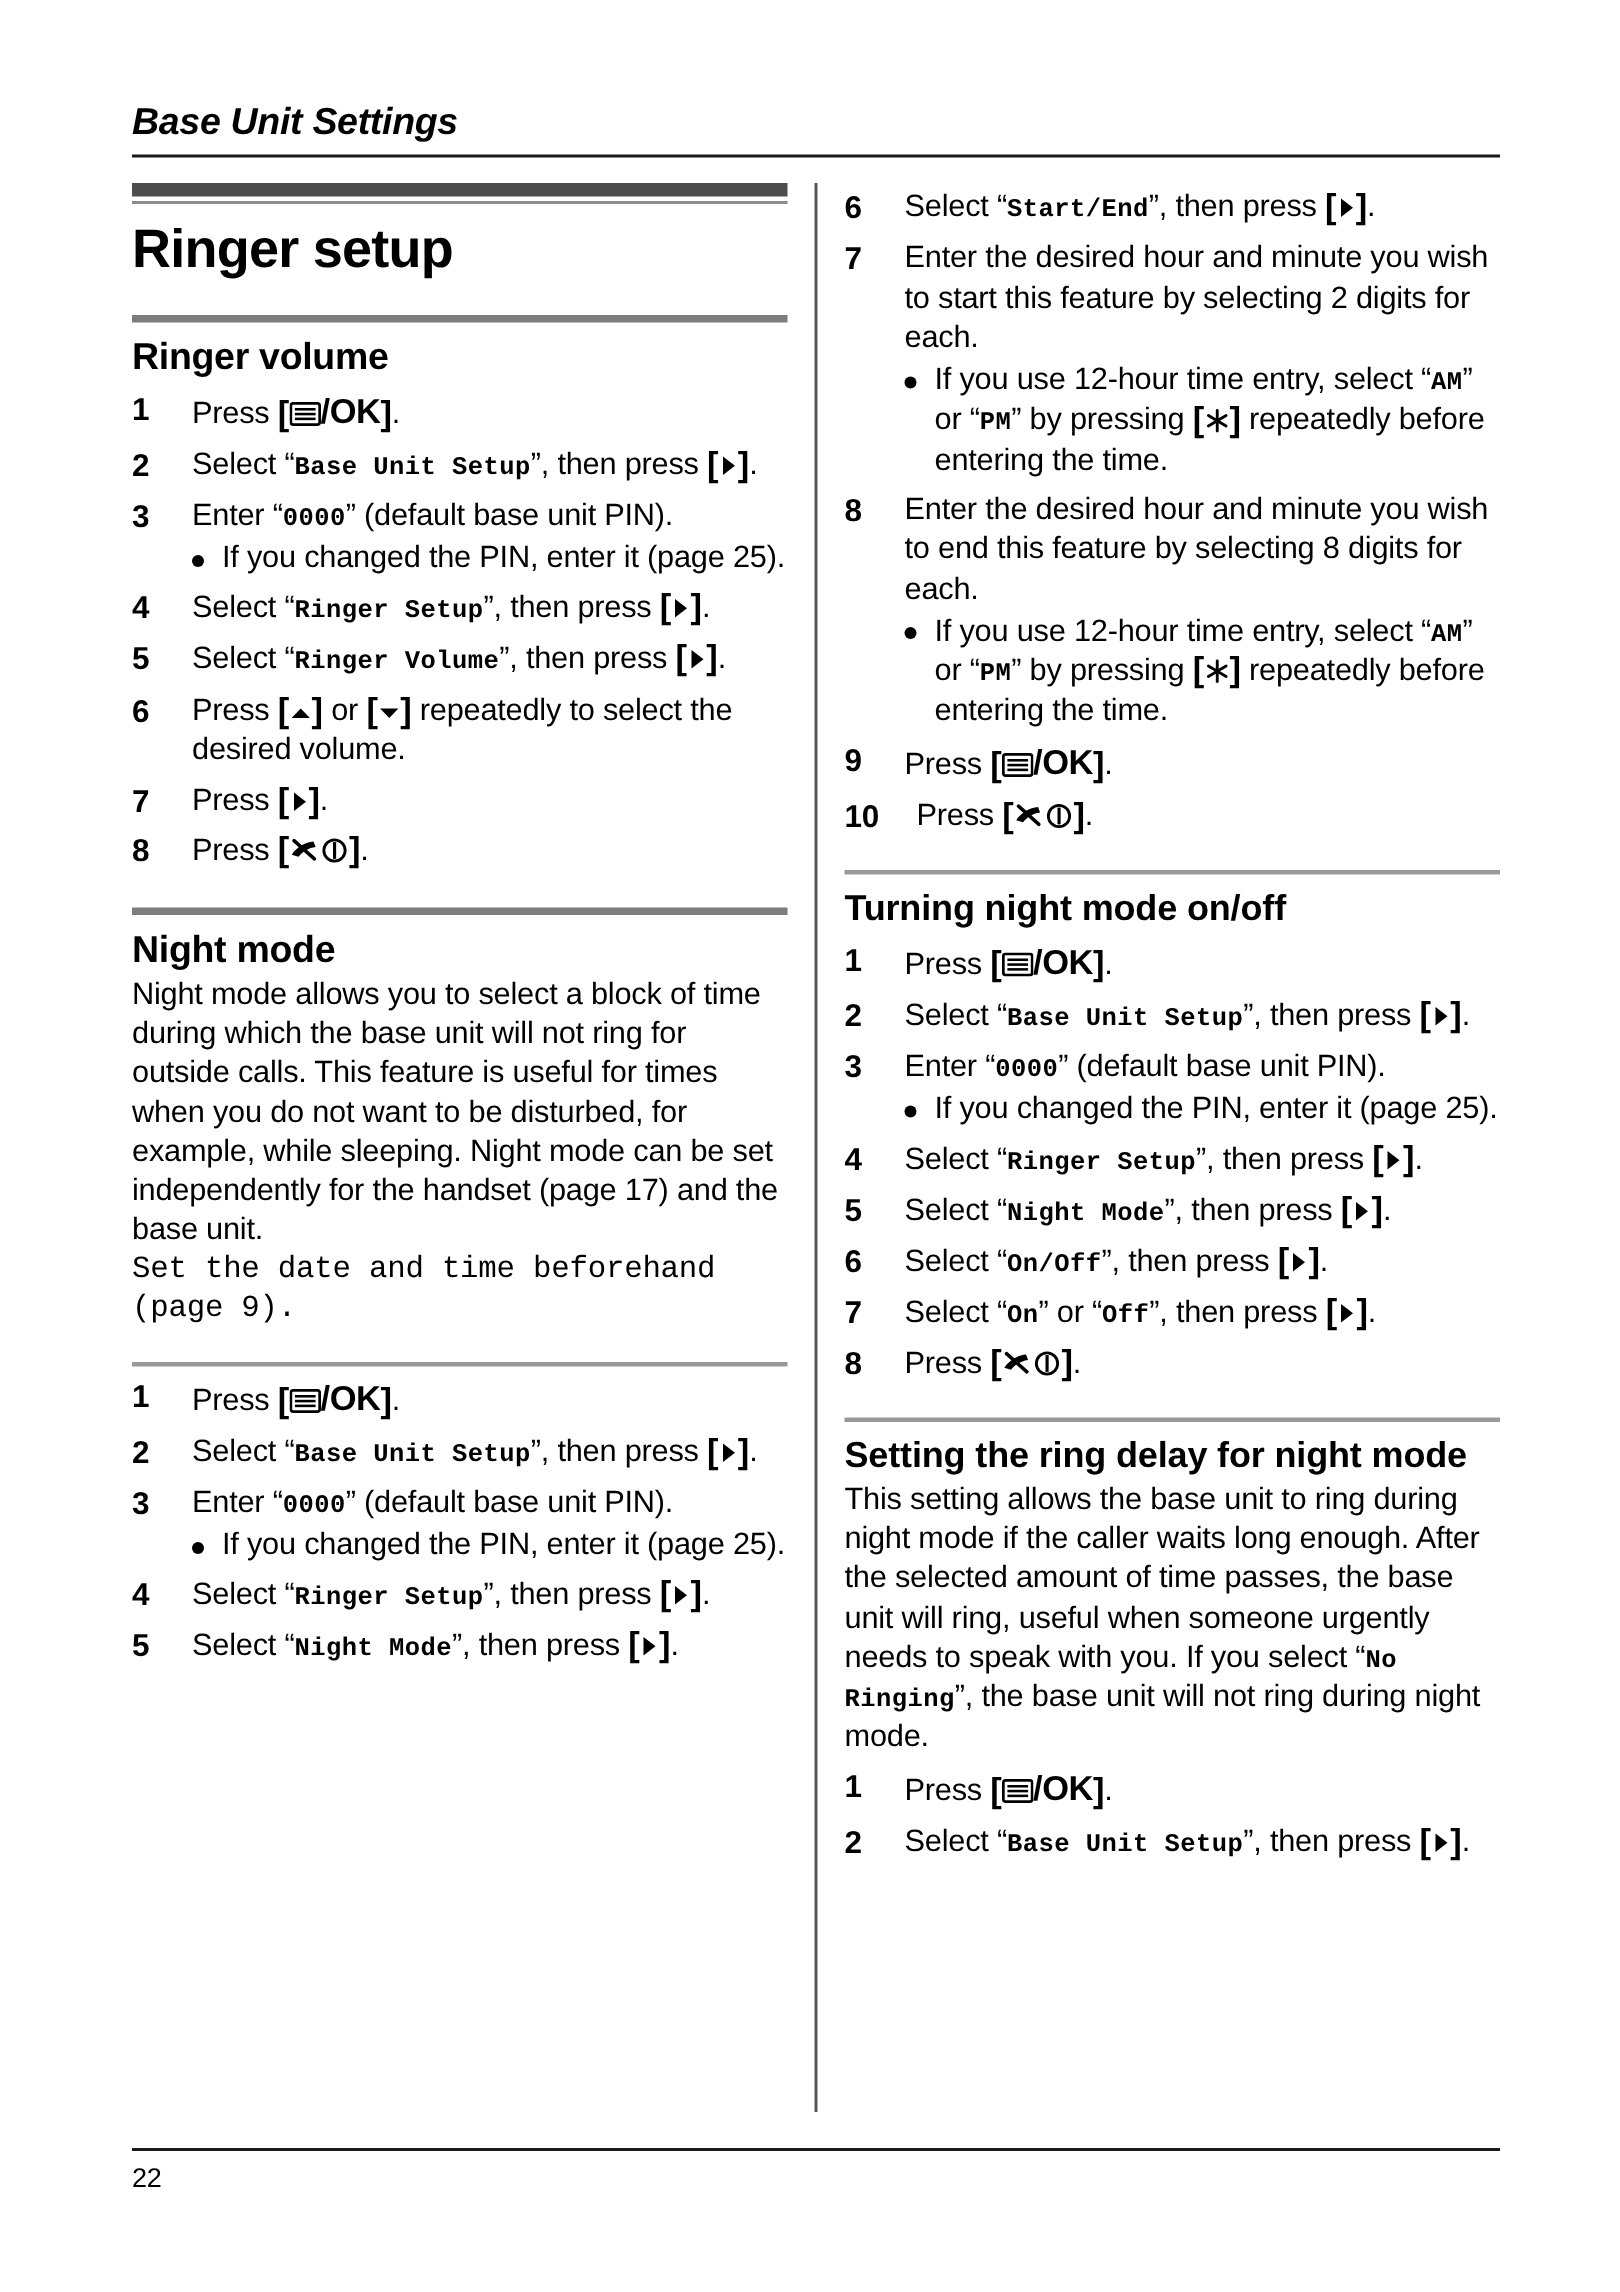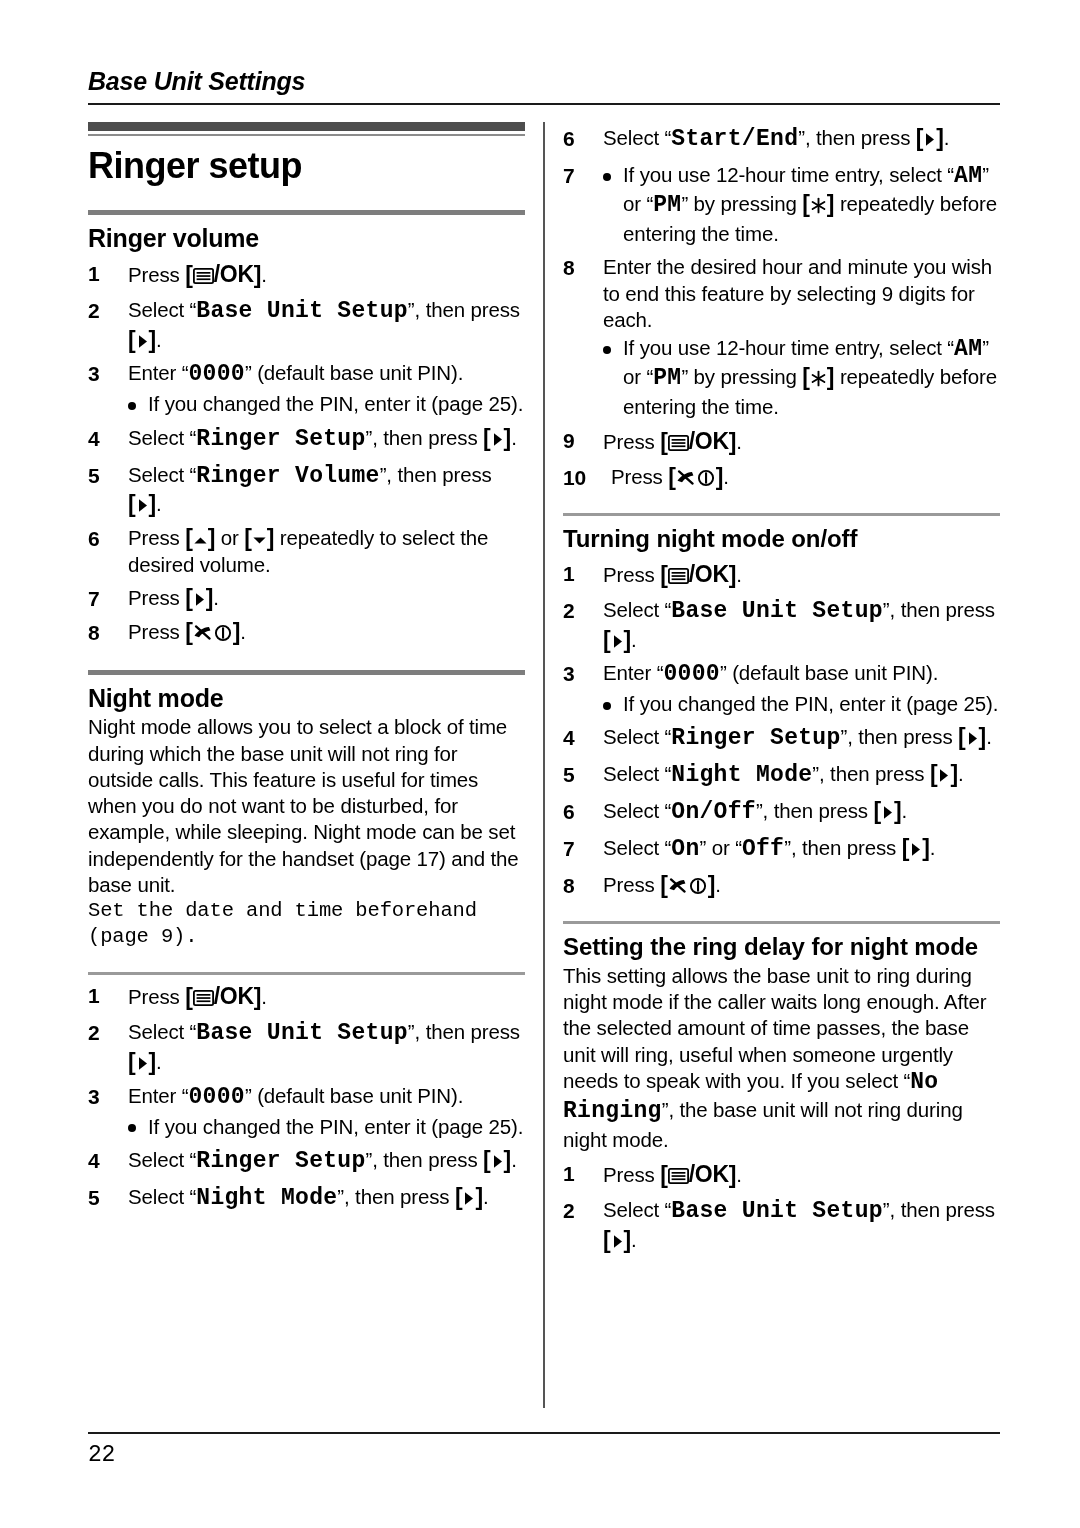--- a/index.html
+++ b/index.html
@@ -178,21 +178,21 @@
     width: 8px;
     height: 8px;
     border-radius: 50%;
     background: #000;
   }
 
   
   .mono {
     font-family: "Liberation Mono", "DejaVu Sans Mono", monospace;
     font-weight: bold;
-    font-size: 23px;
+    font-size: 17px;
     letter-spacing: 0.3px;
   }
 
   
   .key {
     display: inline-block;
     white-space: nowrap;
     font-weight: bold;
     vertical-align: baseline;
   }
@@ -221,23 +221,22 @@
     position: absolute;
     left: 88px;
     top: 1432px;
     width: 912px;
     border-top: 2px solid #1a1a1a;
   }
   .page-number {
     position: absolute;
     left: 88px;
     top: 1442px;
-    font-size: 23px;
+    font-size: 18px;
     letter-spacing: -0.2px;
-    font-family: Liberation Mono, monospace;
   }
 </style>
 </head>
 <body>
 
 <div class="page">
 
   <div class="runhead">
     <div class="runhead-title">Base Unit Settings</div>
     <div class="runhead-rule"></div>
@@ -321,30 +320,30 @@
         </ol>
 
     </div>
 
     <div class="col col-right">
 
       <ol class="steps">
           <li><span class="num">6</span><span>Select “<span class="mono">Start/End</span>”, then press <span class="key"><span class="brk">[</span><svg class="ic ic-arrow" viewBox="0 0 13 15">
                   <path d="M3 1.3 L11 7.5 L3 13.7 Z" fill="#000"></path>
                 </svg><span class="brk">]</span></span>.</span></li>
-          <li><span class="num">7</span><ul class="subbullets">
+          <li><span class="num">7</span><span>Enter the desired hour and minute you wish to start this feature by selecting 2 digits for each.</span><ul class="subbullets">
               <li><span class="dot"></span><span>If you use 12-hour time entry, select “<span class="mono">AM</span>” or “<span class="mono">PM</span>” by pressing <span class="key"><span class="brk">[</span><svg class="ic ic-star" viewBox="0 0 17 17">
                       <g stroke="#000" stroke-width="1.9" stroke-linecap="round">
                         <line x1="8.5" y1="1.6" x2="8.5" y2="15.4"></line>
                         <line x1="2.6" y1="5.0" x2="14.4" y2="12.0"></line>
                         <line x1="14.4" y1="5.0" x2="2.6" y2="12.0"></line>
                       </g>
                     </svg><span class="brk">]</span></span> repeatedly before entering the time.</span></li>
             </ul></li>
-          <li><span class="num">8</span><span>Enter the desired hour and minute you wish to end this feature by selecting 9 digits for each.</span><ul class="subbullets">
+          <li><span class="num">8</span><span>Enter the desired hour and minute you wish to end this feature by selecting 8 digits for each.</span><ul class="subbullets">
               <li><span class="dot"></span><span>If you use 12-hour time entry, select “<span class="mono">AM</span>” or “<span class="mono">PM</span>” by pressing <span class="key"><span class="brk">[</span><svg class="ic ic-star" viewBox="0 0 17 17">
                       <g stroke="#000" stroke-width="1.9" stroke-linecap="round">
                         <line x1="8.5" y1="1.6" x2="8.5" y2="15.4"></line>
                         <line x1="2.6" y1="5.0" x2="14.4" y2="12.0"></line>
                         <line x1="14.4" y1="5.0" x2="2.6" y2="12.0"></line>
                       </g>
                     </svg><span class="brk">]</span></span> repeatedly before entering the time.</span></li>
             </ul></li>
           <li><span class="num">9</span><span>Press <span class="key"><span class="brk">[</span><svg class="ic ic-menu" viewBox="0 0 21 16">
                   <rect x="0.9" y="0.9" width="19.2" height="14.2" rx="1.6" fill="none" stroke="#000" stroke-width="1.8"></rect>

